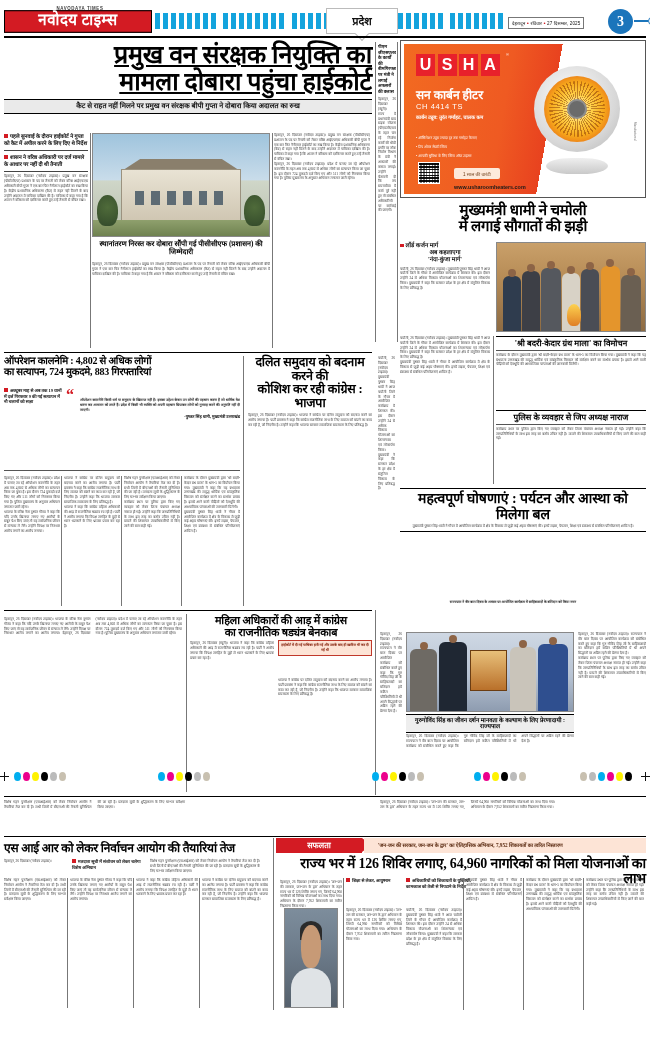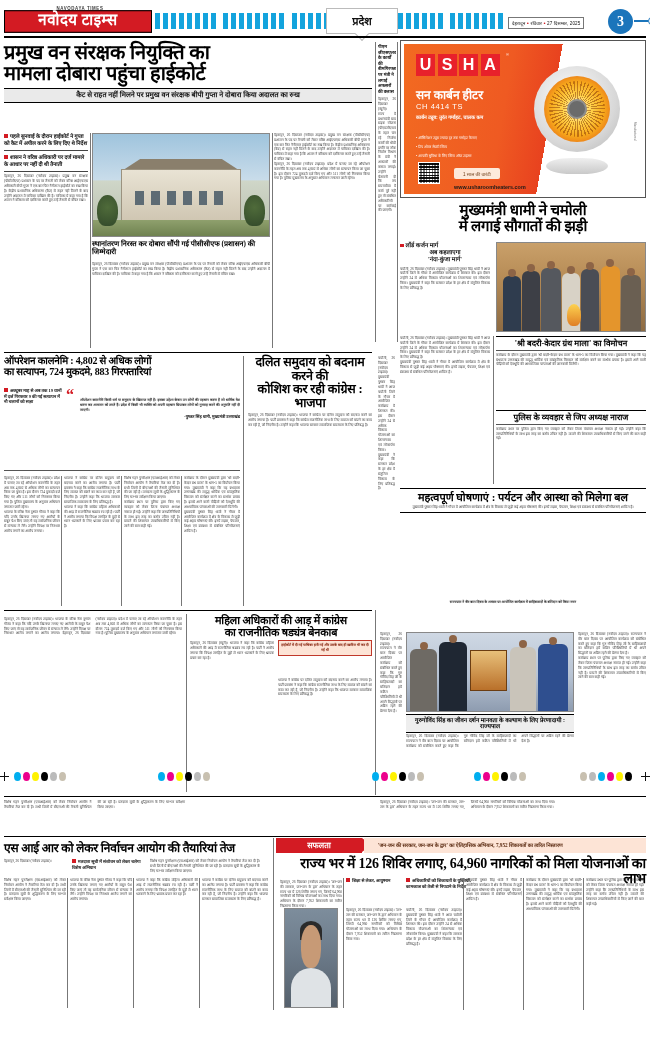--- a/index.html
+++ b/index.html
@@ -69,36 +69,36 @@
   .hl {
     font-family: "Liberation Serif", serif; font-weight: bold; color: #000;
     line-height: 1.04; letter-spacing: -.2px;
   }
   .rule { height: 1px; background: #000; }
   .rule-thin { height: .5px; background: #555; }
   .vrule { position: absolute; width: .5px; background: #777; }
 
   
   .lead { position: absolute; left: 4px; top: 42px; width: 368px; }
-  .lead h1 { font-size: 20px; line-height: 1.06; text-align: left; }
+  .lead h1 { font-size: 25px; line-height: 1.06; text-align: right; text-decoration: underline; }
   .lead .kicker {
     margin-top: 4px; background: #eaeaea; border-top: 1px solid #000; border-bottom: 1px solid #000;
     font-family: "Liberation Serif", serif; font-weight: bold; font-size: 7.2px;
     text-align: center; padding: 2px 3px; color: #111; line-height: 1.2;
   }
   .bullets { position: absolute; left: 4px; top: 133px; width: 84px; }
   .bul { font-family: "Liberation Serif", serif; font-weight: bold; font-size: 5.4px; line-height: 1.3; color: #111; margin-bottom: 3px; }
   .bul .sq { display: inline-block; width: 4px; height: 4px; background: #d31b23; margin-right: 2px; }
   .bul-sep { height: .6px; background: #444; margin: 3px 0; }
 
   .leadphoto { position: absolute; left: 92px; top: 133px; width: 178px; height: 104px; overflow: hidden; border: .5px solid #888; }
   .photo-cap {
     position: absolute; left: 92px; top: 240px; width: 178px;
     font-family: "Liberation Serif", serif; font-weight: bold; font-size: 7.2px;
-    line-height: 1.15; color: #000;
+    text-align: center; line-height: 1.15; color: #000;
   }
 
   
   .col { position: absolute; }
   .micro { font-size: 3.5px; line-height: 1.38; text-align: justify; color: #333; font-family: "Liberation Serif", serif; }
   .micro-hl { font-family: "Liberation Serif", serif; font-weight: bold; color: #111; }
 
   
   .usha-ad { position: absolute; left: 400px; top: 40px; width: 246px; height: 158px; border: 1px solid #555; overflow: hidden; background: #fff; }
   .usha-inner { position: absolute; inset: 3px; background: linear-gradient(100deg,#f26a21 0%,#ef5a22 42%,#e8421f 60%,#ffffff 60%,#ffffff 100%); }
@@ -373,21 +373,21 @@
   </div>
 
   <div class="col" style="left:400px;top:336px;width:90px;height:148px;overflow:hidden">
     <div class="micro">चमोली, 26 दिसम्बर (नवोदय टाइम्स)। मुख्यमंत्री पुष्कर सिंह धामी ने आज चमोली जिले के गौचर में आयोजित कार्यक्रम में शिरकत की। इस दौरान उन्होंने 24 से अधिक विकास योजनाओं का शिलान्यास एवं लोकार्पण किया। मुख्यमंत्री ने कहा कि सरकार प्रदेश के हर क्षेत्र में संतुलित विकास के लिए प्रतिबद्ध है।</div>
     <div class="micro">मुख्यमंत्री पुष्कर सिंह धामी ने गौचर में आयोजित कार्यक्रम में क्षेत्र के विकास से जुड़ी कई अहम घोषणाएं कीं। इनमें सड़क, पेयजल, शिक्षा एवं स्वास्थ्य से संबंधित परियोजनाएं शामिल हैं।</div>
   </div>
   <div class="vrule" style="left:493px;top:336px;height:148px"></div>
 
   <div style="position:absolute;left:400px;top:488px;width:246px">
     <div class="rule"></div>
-    <div class="sec-hl" style="margin:2px 0;font-size:11px">महत्वपूर्ण घोषणाएं : पर्यटन और आस्था को मिलेगा बल</div>
+    <div class="sec-hl" style="margin:2px 0;font-size:14px">महत्वपूर्ण घोषणाएं : पर्यटन और आस्था को मिलेगा बल</div>
     <div class="micro" style="text-align:center">मुख्यमंत्री पुष्कर सिंह धामी ने गौचर में आयोजित कार्यक्रम में क्षेत्र के विकास से जुड़ी कई अहम घोषणाएं कीं। इनमें सड़क, पेयजल, शिक्षा एवं स्वास्थ्य से संबंधित परियोजनाएं शामिल हैं।</div>
     <div class="rule" style="margin-top:2px"></div>
   </div>
 
   <div class="rule" style="position:absolute;left:4px;top:352px;width:368px"></div>
 
   <div style="position:absolute;left:4px;top:356px;width:236px">
     <div class="hl op-hl">
       <span>ऑपरेशन कालनेमि : 4,802 से अधिक लोगों</span><br>
       <span>का सत्यापन, 724 मुकदमे, 883 गिरफ्तारियां</span>

